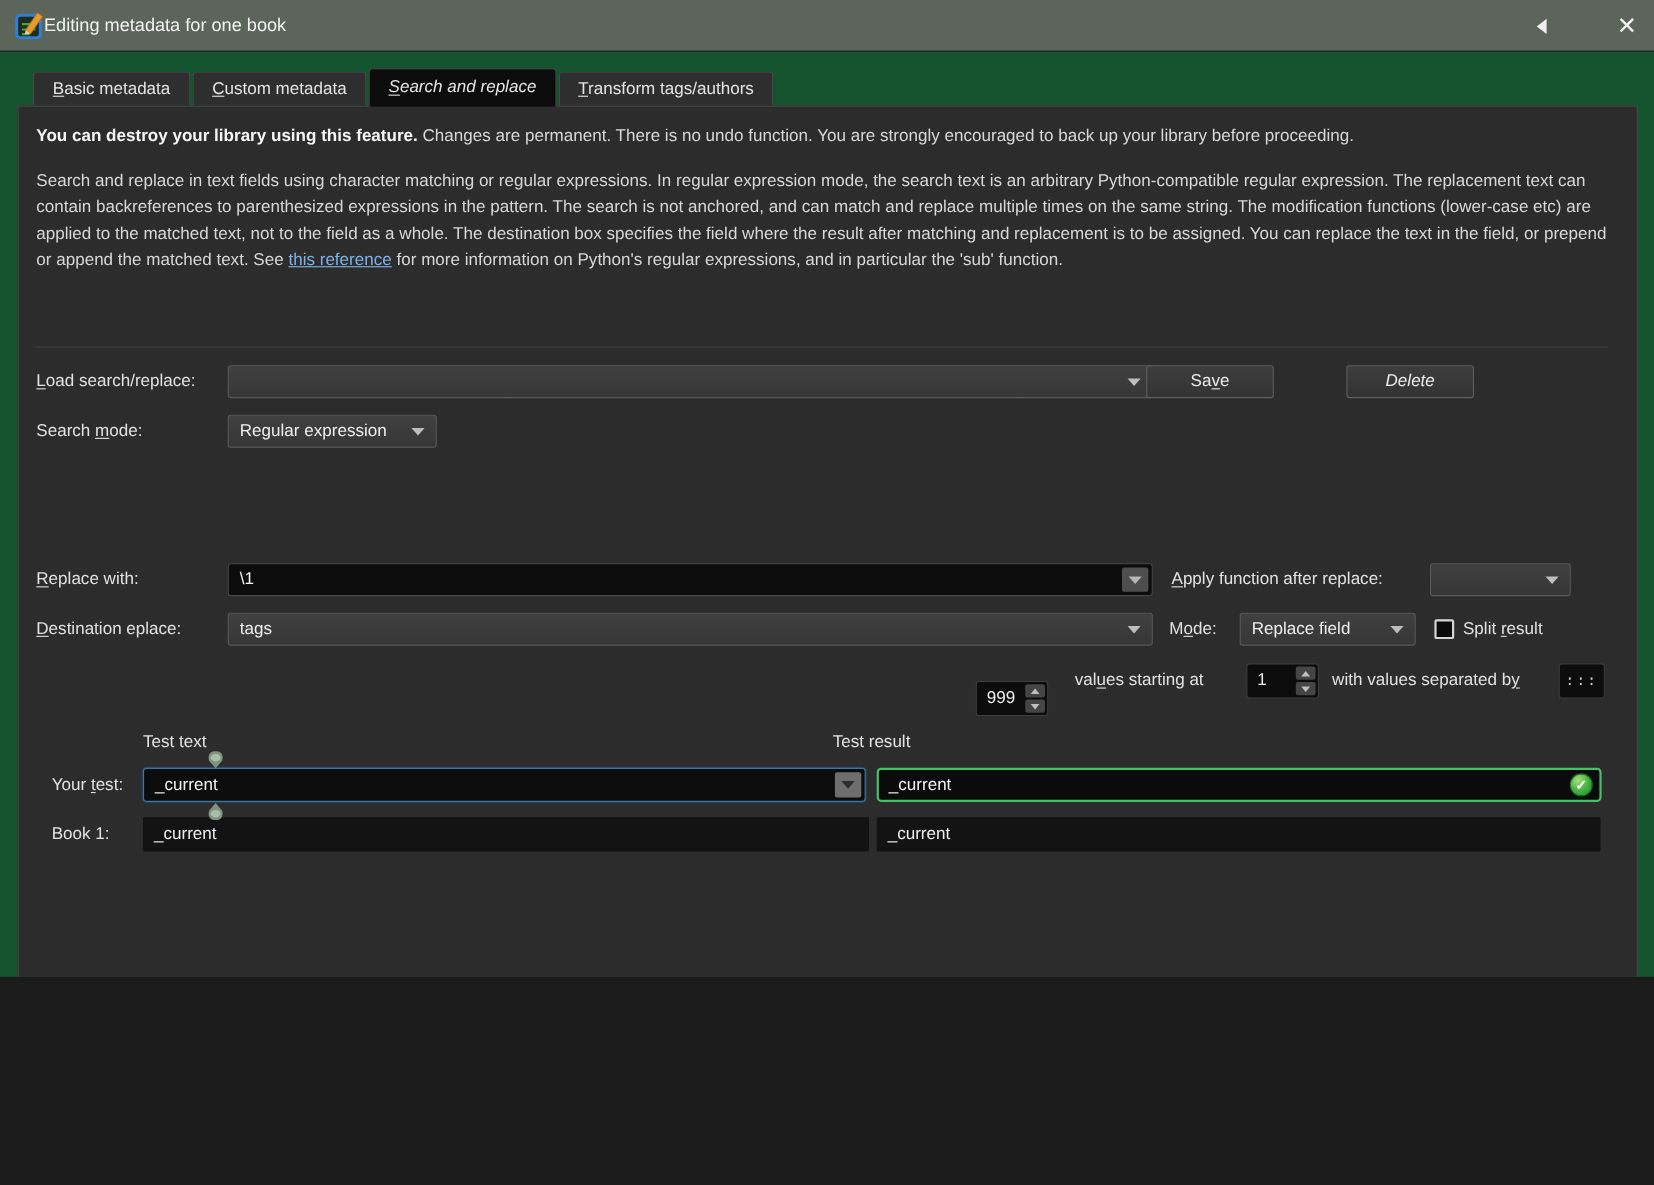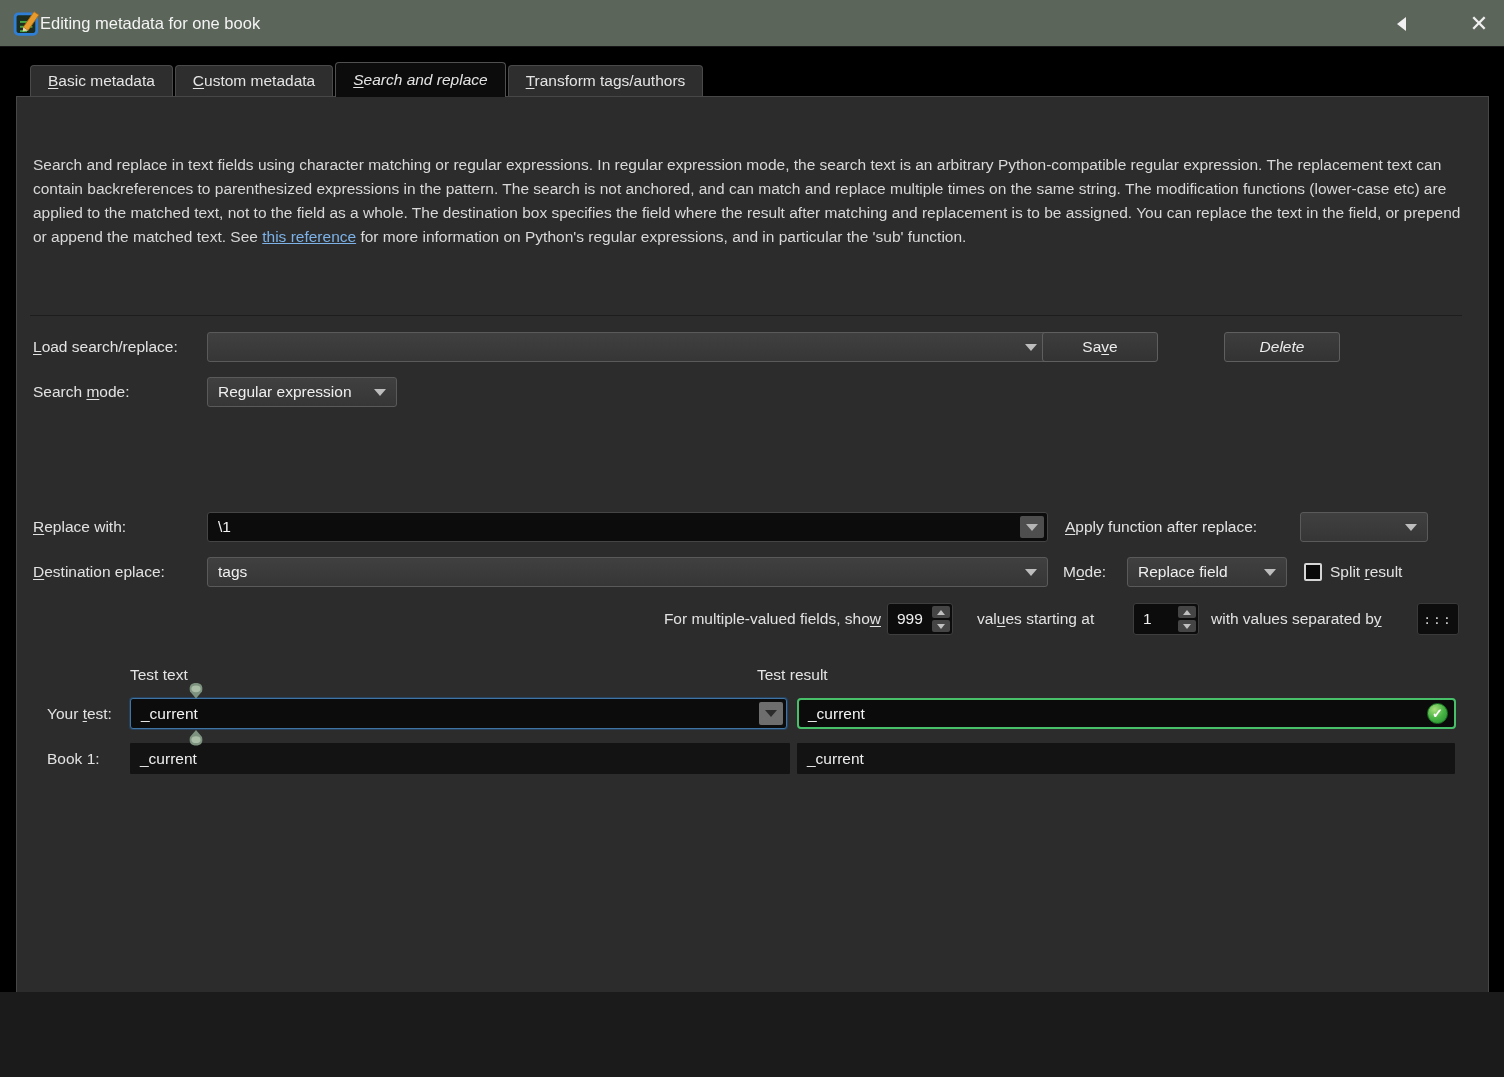--- a/index.html
+++ b/index.html
@@ -1,18 +1,18 @@
 <!DOCTYPE html>
 <html><head>
 <meta charset="utf-8">
 <style>
   * { box-sizing: border-box; margin: 0; padding: 0; }
   html,body { width:1504px; height:1077px; background:#1b1b1b; }
   body { font-family:"Liberation Sans", sans-serif; }
-  .window { position:relative; width:1504px; height:992px; background:#000000; overflow:hidden; color:#e2e2e2; }
+  .window { position:relative; width:1504px; height:888px; background:#14532d; overflow:hidden; color:#e2e2e2; }
 
   
   .titlebar { position:absolute; left:0; top:0; width:1504px; height:47px; background:#5b655a; border-bottom:1px solid #151515; }
   .titlebar .app-icon { position:absolute; left:13px; top:9px; width:28px; height:28px; }
   .titlebar .title { position:absolute; left:40px; top:0; height:47px; line-height:47px; font-size:16.5px; color:#f4f4f4; }
   .collapse-btn { position:absolute; left:1388px; top:12px; width:26px; height:24px; display:flex; align-items:center; justify-content:center; }
   .collapse-tri { width:0; height:0; border-top:7px solid transparent; border-bottom:7px solid transparent; border-right:9px solid #f0f0f0; }
   .close-btn { position:absolute; left:1460px; top:6px; width:38px; height:36px; display:flex; align-items:center; justify-content:center; font-size:22px; font-weight:300; color:#f0f0f0; }
 
   
@@ -96,20 +96,23 @@
 
   <div class="tabs-row">
     <span class="tab"><span></span><u>B</u><span>asic metadata</span></span>
     <span class="tab"><span></span><u>C</u><span>ustom metadata</span></span>
     <span class="tab active"><span></span><u>S</u><span>earch and replace</span></span>
     <span class="tab"><span></span><u>T</u><span>ransform tags/authors</span></span>
   </div>
 
   <div class="pane"></div>
 
+  <div class="para" style="top:112px;">
+    <b>You can destroy your library using this feature.</b><span> Changes are permanent. There is no undo function. You are strongly encouraged to back up your library before proceeding.</span>
+  </div>
   <div class="para" style="top:153px;">
     <span>Search and replace in text fields using character matching or regular expressions. In regular expression mode, the search text is an arbitrary Python-compatible regular expression. The replacement text can contain backreferences to parenthesized expressions in the pattern. The search is not anchored, and can match and replace multiple times on the same string. The modification functions (lower-case etc) are applied to the matched text, not to the field as a whole. The destination box specifies the field where the result after matching and replacement is to be assigned. You can replace the text in the field, or prepend or append the matched text. See </span><a href="#">this reference</a><span> for more information on Python's regular expressions, and in particular the 'sub' function.</span>
   </div>
 
   <div class="divider"></div>
 
   <div class="row" style="top:332px;padding-left:37px;">
     <span class="lbl" style="left:33px;"><span></span><u>L</u><span>oad search/replace:</span></span>
     <div class="combo" style="left:207px; width:841px;">
       <span></span>
@@ -159,22 +162,21 @@
       <span>Replace field</span>
       <span class="tri-down"></span>
     </div>
     <span class="checkbox" style="left:1304px; top:6px;">
         <span class="mark">✓</span>
       </span>
     <span class="lbl" style="left:1330px;"><span>Split </span><u>r</u><span>esult</span></span>
   </div>
 
   <div class="row" style="top:603px; height:32px;">
-    <span class="lbl" style="left:628px; width:253px; text-align:right; line-height:32px;"><span>For multiple-valued fields, sho</span><u>w</u><span></span></span>
-    <div class="spin" style="left:887px;">
+    <div class="spin" style="left:887px;margin-top:16px;">
       <span class="val">999</span>
       <span class="btns">
           <span class="sbtn">
             <span class="tri-up-s"></span>
           </span>
           <span class="sbtn">
             <span class="tri-down-s"></span>
           </span>
         </span>
     </div>

